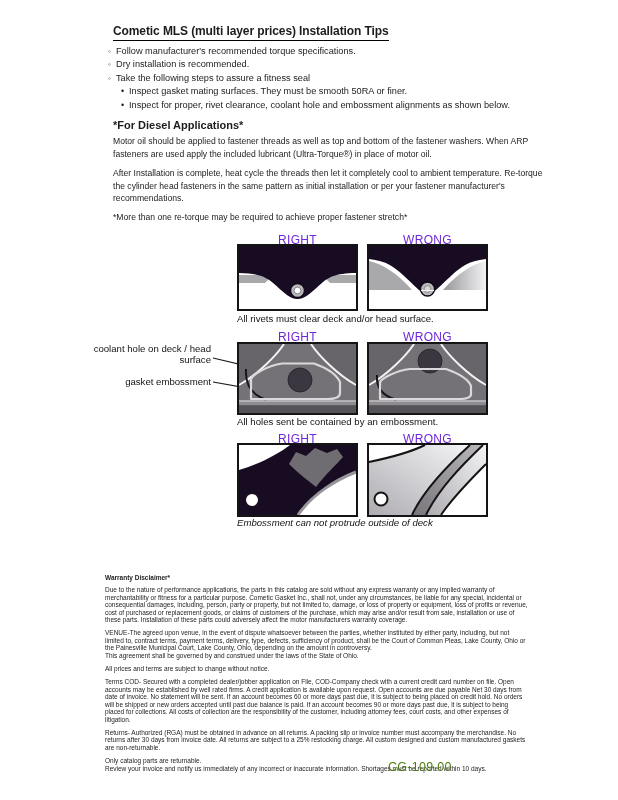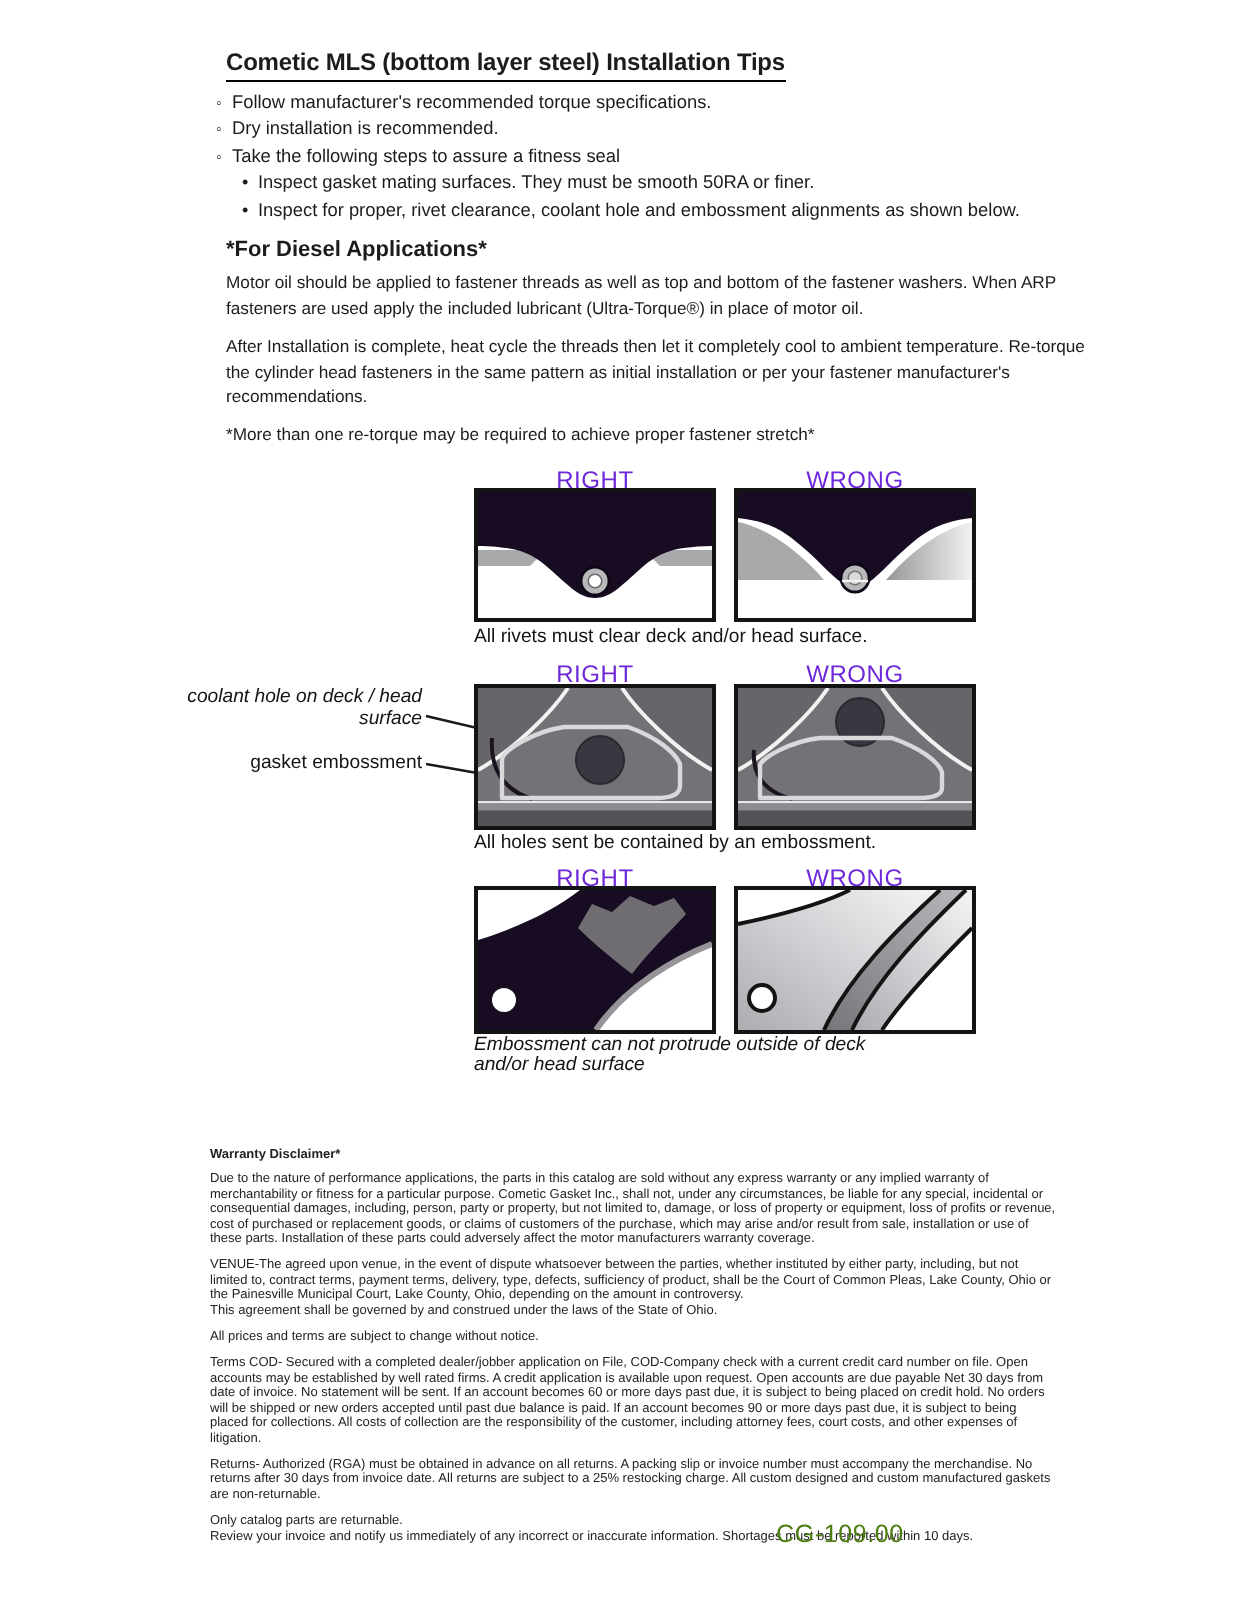--- a/index.html
+++ b/index.html
@@ -31,39 +31,39 @@
   .fcaption{position:absolute;left:237px;font-size:9.6px;color:#141414;line-height:10.2px;white-space:nowrap;}
   .ann{position:absolute;left:81px;width:130px;text-align:right;font-size:9.6px;line-height:10.5px;color:#141414;}
   .leader{position:absolute;left:0;top:0;pointer-events:none;}
   
   .r1-right{left:237px;top:3px;}   .r1-wrong{left:367px;top:3px;}
   .r1-box-right{left:237px;top:14px;} .r1-box-wrong{left:367px;top:14px;}
   .r1-cap{top:84px;text-align:right;}
   .r2-right{left:237px;top:100px;} .r2-wrong{left:367px;top:100px;}
   .r2-box-right{left:237px;top:112px;} .r2-box-wrong{left:367px;top:112px;}
   .r2-cap{top:187px;}
-  .ann-coolant{top:114px;font-style:italic;}
+  .ann-coolant{top:114px;}
   .ann-emboss{top:147px;}
   .r3-right{left:237px;top:202px;} .r3-wrong{left:367px;top:202px;}
   .r3-box-right{left:237px;top:213px;} .r3-box-wrong{left:367px;top:213px;}
   .r3-cap{top:288px;white-space:normal;width:260px;font-style:italic;}
   
   .fineprint{position:absolute;left:105px;top:574px;width:423px;font-size:6.5px;line-height:7.4px;color:#232325;}
   .fineprint .fp-h{font-weight:bold;margin:0 0 5px 0;}
   .fineprint p{margin:0 0 6px 0;}
   .fineprint .ln{display:block;}
   
   .footer-code{position:absolute;left:388px;top:760px;font-size:12.5px;color:#4d7c0f;letter-spacing:0.3px;}
 </style>
 </head>
 <body>
 
 <div class="page">
 
-  <div class="title">Cometic MLS (bottom layer steel) Installation Tips</div>
+  <div class="title">Cometic MLS (multi layer prices) Installation Tips</div>
 
   <div class="bullets">
     <div class="b">
         <span class="m">◦</span>
         <span>Follow manufacturer's recommended torque specifications.</span>
       </div>
     <div class="b">
         <span class="m">◦</span>
         <span>Dry installation is recommended.</span>
       </div>
@@ -204,21 +204,20 @@
         <path d="M2,19 C26,14 46,8 58,2" stroke="#141414" stroke-width="2" fill="none"></path>
         <path d="M103,2 C81,22 57,46 45,72" stroke="#141414" stroke-width="2" fill="none"></path>
         <path d="M116,2 C93,24 71,47 59,72" stroke="#141414" stroke-width="2" fill="none"></path>
         <path d="M119,21 C101,39 84,57 74,72" stroke="#141414" stroke-width="2" fill="none"></path>
         <circle cx="14" cy="56" r="6.5" fill="#ffffff" stroke="#141414" stroke-width="2"></circle>
         <rect x="1" y="1" width="119" height="72" fill="none" stroke="#141414" stroke-width="2"></rect>
       </svg>
     </div>
     <div class="fcaption r3-cap">
       <span class="ln" style="display:block;">Embossment can not protrude outside of deck</span>
-      <span class="ln" style="display:block;">and/or head surface</span>
     </div>
 
   </div>
 
   <div class="fineprint">
     <div class="fp-h">Warranty Disclaimer*</div>
     <p>Due to the nature of performance applications, the parts in this catalog are sold without any express warranty or any implied warranty of merchantability or fitness for a particular purpose.  Cometic Gasket Inc., shall not, under any circumstances, be liable for any special, incidental or consequential damages, including, person, party or property, but not limited to, damage, or loss of property or equipment, loss of profits or revenue, cost of purchased or replacement goods, or claims of customers of the purchase, which may arise and/or result from sale, installation or use of these parts.  Installation of these parts could adversely affect the motor manufacturers warranty coverage.</p>
     <p>
       <span class="ln">VENUE-The agreed upon venue, in the event of dispute whatsoever between the parties, whether instituted by either party, including, but not limited to, contract terms, payment terms, delivery, type, defects, sufficiency of product, shall be the Court of Common Pleas, Lake County, Ohio or the Painesville Municipal Court, Lake County, Ohio, depending on the amount in controversy.</span>
       <span class="ln">This agreement shall be governed by and construed under the laws of the State of Ohio.</span>

